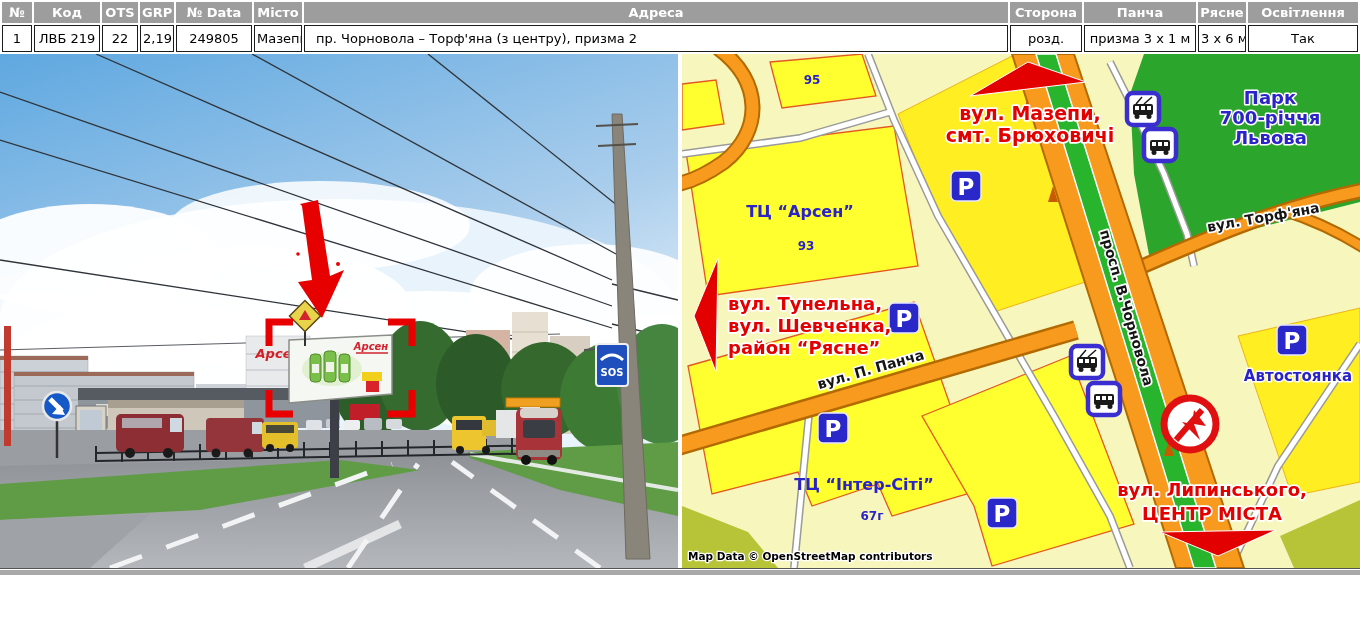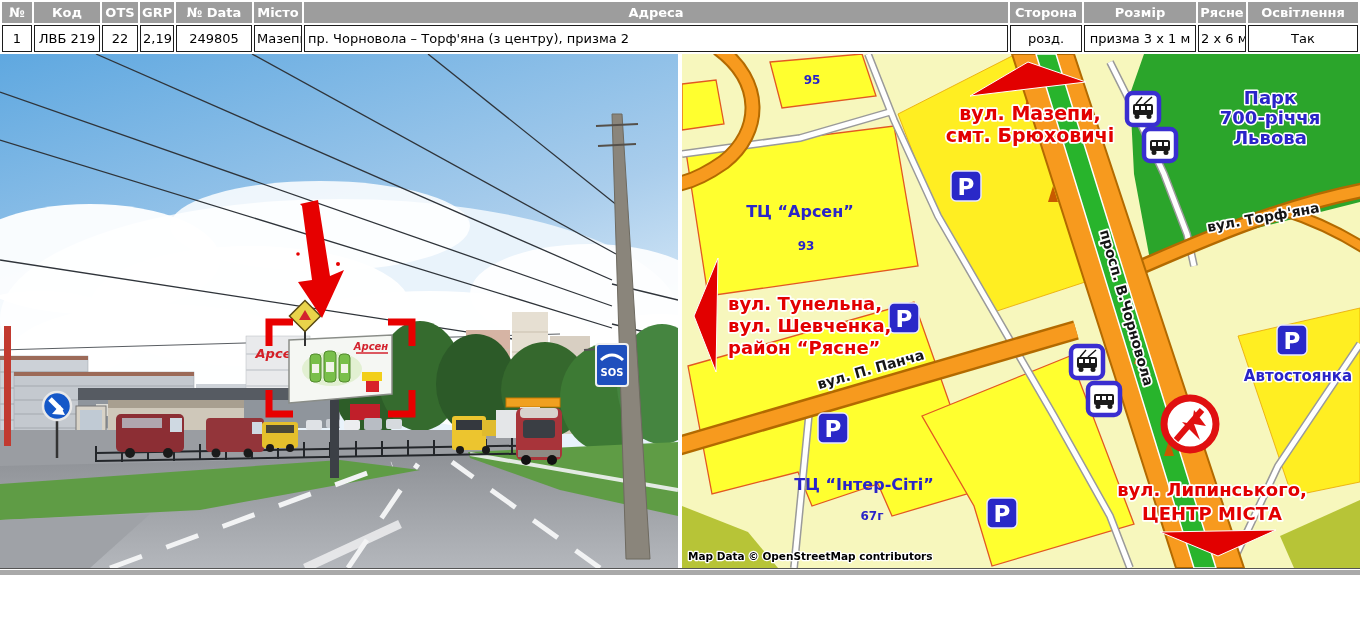--- a/index.html
+++ b/index.html
@@ -5,21 +5,21 @@
   html,body{margin:0;padding:0;background:#fff}
   .page{width:1360px;height:644px;display:flex;flex-direction:column;overflow:hidden;
         font-family:"DejaVu Sans","Liberation Sans",sans-serif}
   
   .tablewrap{flex:0 0 auto}
   table.info{border-collapse:separate;border-spacing:2px;width:100%;table-layout:fixed}
   table.info th{background:#9d9d9d;color:#fff;font-size:13px;font-weight:bold;
         padding:3px 2px;white-space:nowrap;overflow:hidden;text-align:center}
   table.info td{background:#fff;border:1px solid #1c1c1c;font-size:13px;color:#000;
         padding:5px 2px;text-align:center;white-space:nowrap;overflow:hidden}
-  table.info td.addr{text-align:left;padding-left:3px}
+  table.info td.addr{text-align:left;padding-left:11px}
   
   .media{flex:0 0 514px;display:flex;gap:4px}
   .media svg{display:block}
   
   .caption{flex:1;display:flex;align-items:center;justify-content:center;
         font-size:13.5px;color:#111}
   .scrollbar{flex:0 0 6px;background:#a9a9a9;border-top:1px solid #555;
         box-shadow:inset 0 1px 0 #fff}
   
   text{font-family:"DejaVu Sans","Liberation Sans",sans-serif}
@@ -51,37 +51,37 @@
       <thead>
         <tr>
           <th>№</th>
           <th>Код</th>
           <th>OTS</th>
           <th>GRP</th>
           <th>№ Data</th>
           <th>Місто</th>
           <th>Адреса</th>
           <th>Сторона</th>
-          <th>Розмір</th>
+          <th>Панча</th>
           <th>Рясне</th>
           <th>Освітлення</th>
         </tr>
       </thead>
       <tbody>
         <tr>
           <td>1</td>
           <td>ЛВБ 219</td>
           <td>22</td>
           <td>2,19</td>
           <td>249805</td>
           <td>Мазепи</td>
           <td class="addr">пр. Чорновола – Торф'яна (з центру), призма 2</td>
           <td>розд.</td>
           <td>призма 3 х 1 м</td>
-          <td>2 х 6 м</td>
+          <td>3 х 6 м</td>
           <td>Так</td>
         </tr>
       </tbody>
     </table>
   </div>
 
   <div class="media">
 
     <svg width="678" height="514" viewBox="0 0 678 514">
       <defs>

